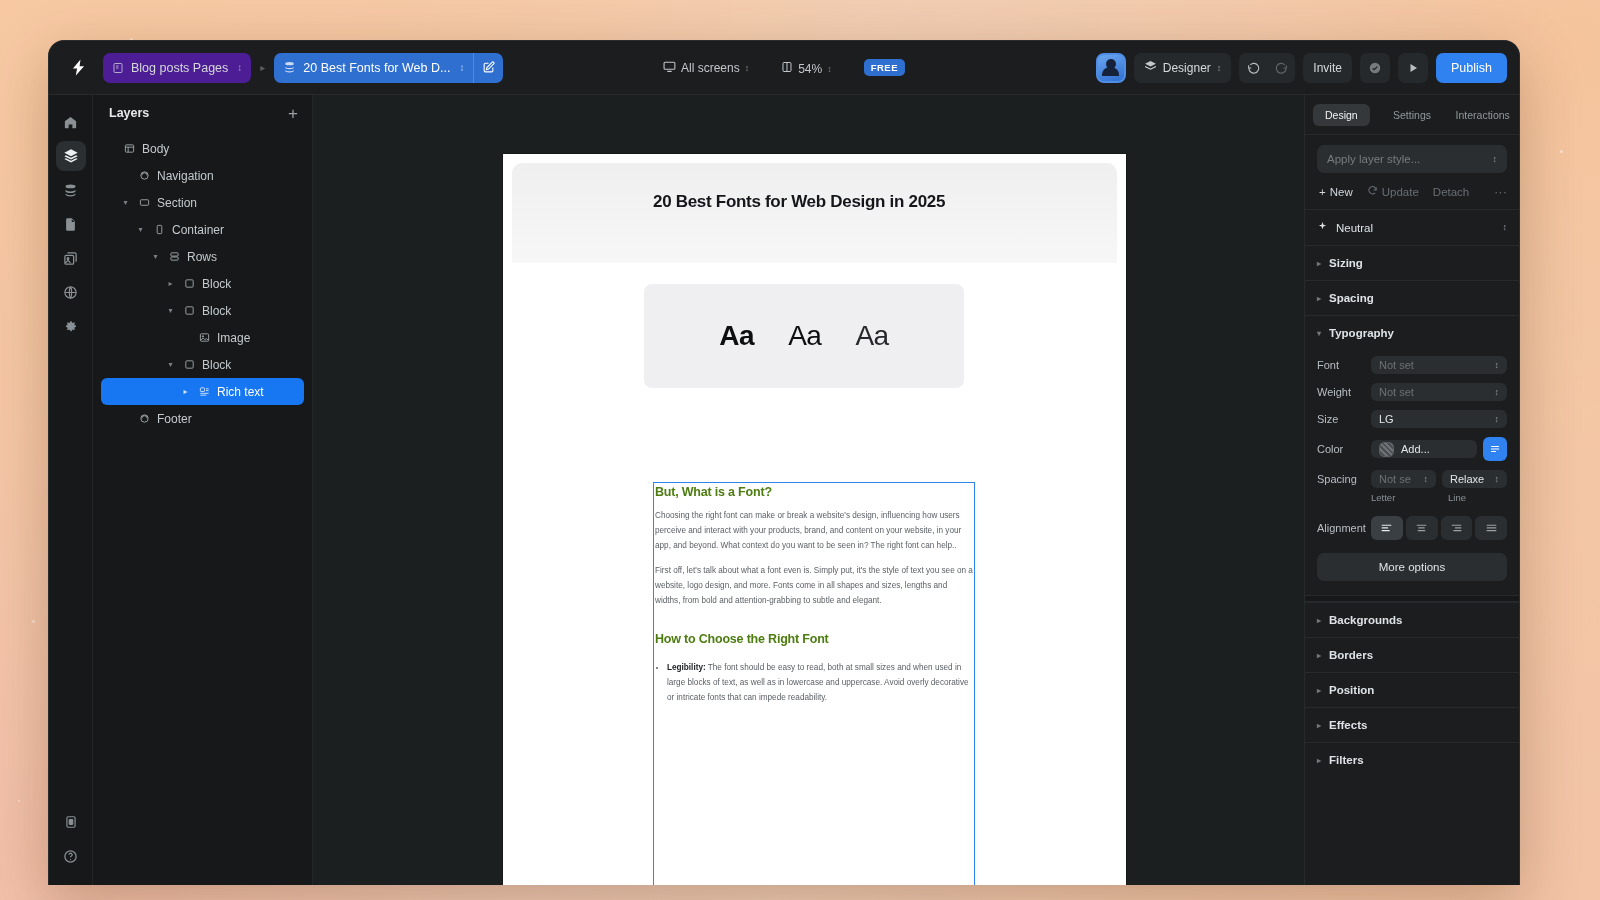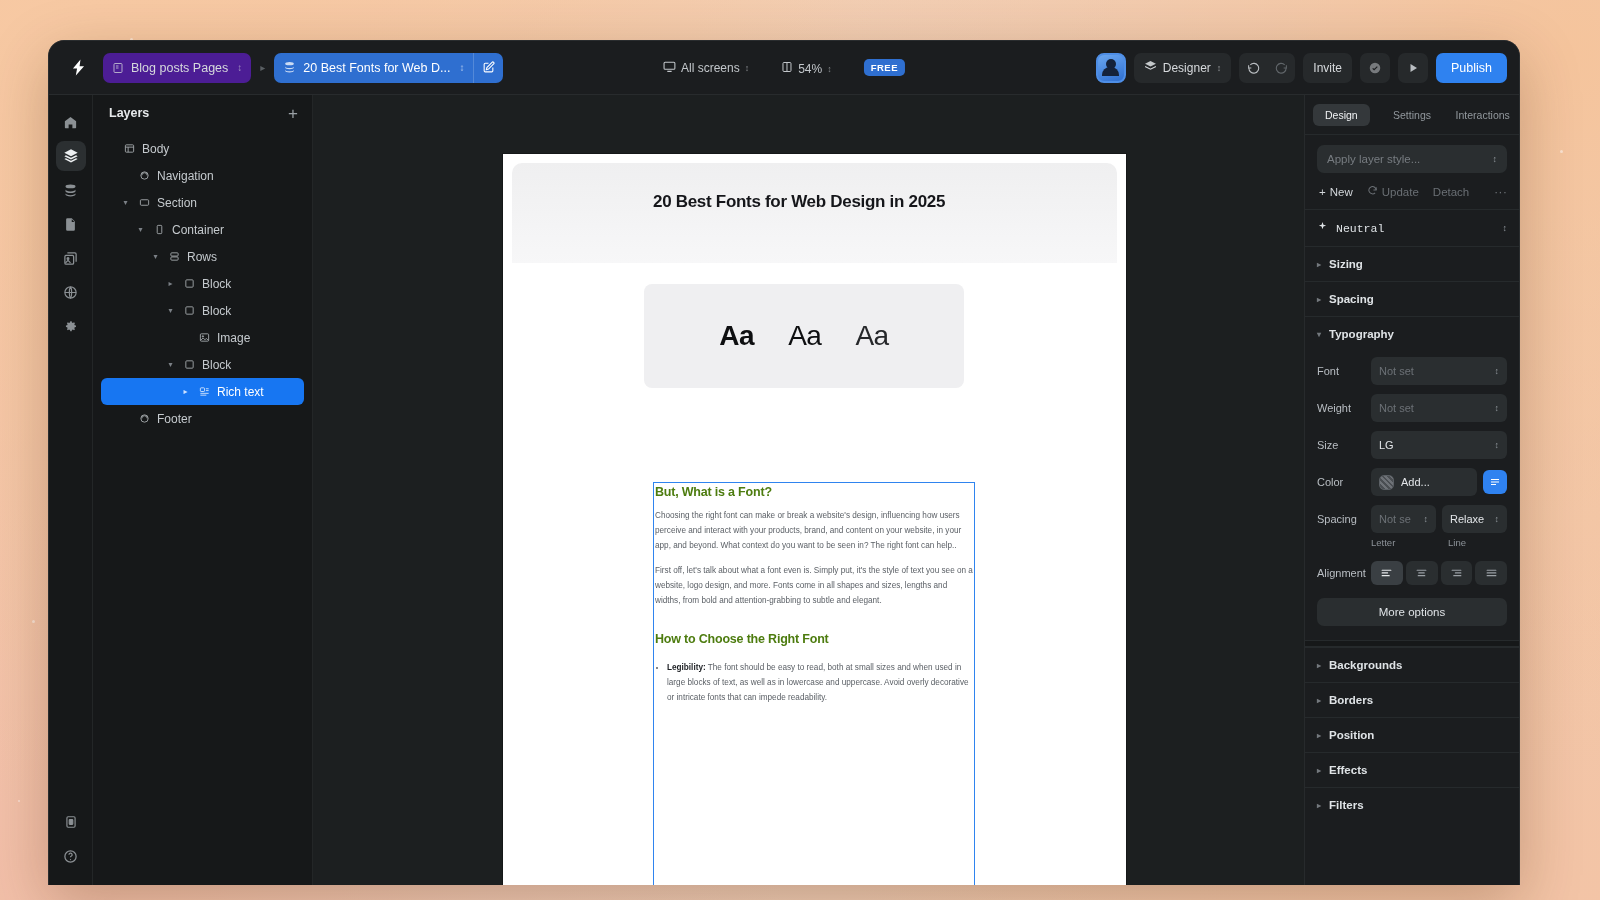--- a/index.html
+++ b/index.html
@@ -225,26 +225,26 @@
   .styleacts { display:flex; align-items:center; gap:14px; margin-top:11px; padding-left:2px; }
   .sact { display:flex;align-items:center;gap:4px;font-size:11.5px;color:#d2d6da;cursor:pointer;}
   .sact.dim { color:#6a6f74; }
   .sact.more { margin-left:auto; font-size:13px; }
   .rrow {
     display:flex; align-items:center; justify-content:space-between;
     padding:11px 12px; border-top:1px solid #262a2c; cursor:pointer;
   }
   .rrow-l { display:flex; align-items:center; gap:8px; color:#dfe3e6; font-size:11.5px; font-weight:600; }
   .caret { color:#73787d; font-size:8px; }
-  .neutral-row .rrow-l { font-weight:500;font-family:Liberation Mono, monospace; }
+  .neutral-row .rrow-l { font-weight:500; }
   .typo-body { padding: 2px 12px 12px 12px; }
   .frow { display:flex; align-items:center; margin-top:9px; }
   .flabel { width:54px; flex:0 0 54px; color:#b9bec3; font-size:11px; }
   .fctrl {
-    flex:1; height:28px; border-radius:6px; background:#2a2e30;
+    flex:1; height:18px; border-radius:6px; background:#2a2e30;
     display:flex;align-items:center;justify-content:space-between;
     padding:0 8px; font-size:11px; color:#e3e6e9; cursor:pointer;
   }
   .fctrl.unset { color:#6c7176; }
   .swatch {
     width:15px;height:15px;border-radius:5px; flex:0 0 15px;
     background:
       repeating-linear-gradient(45deg,#6e7277 0 2px,#4a4e52 2px 4px);
     border:1px solid #5b6065;
   }

